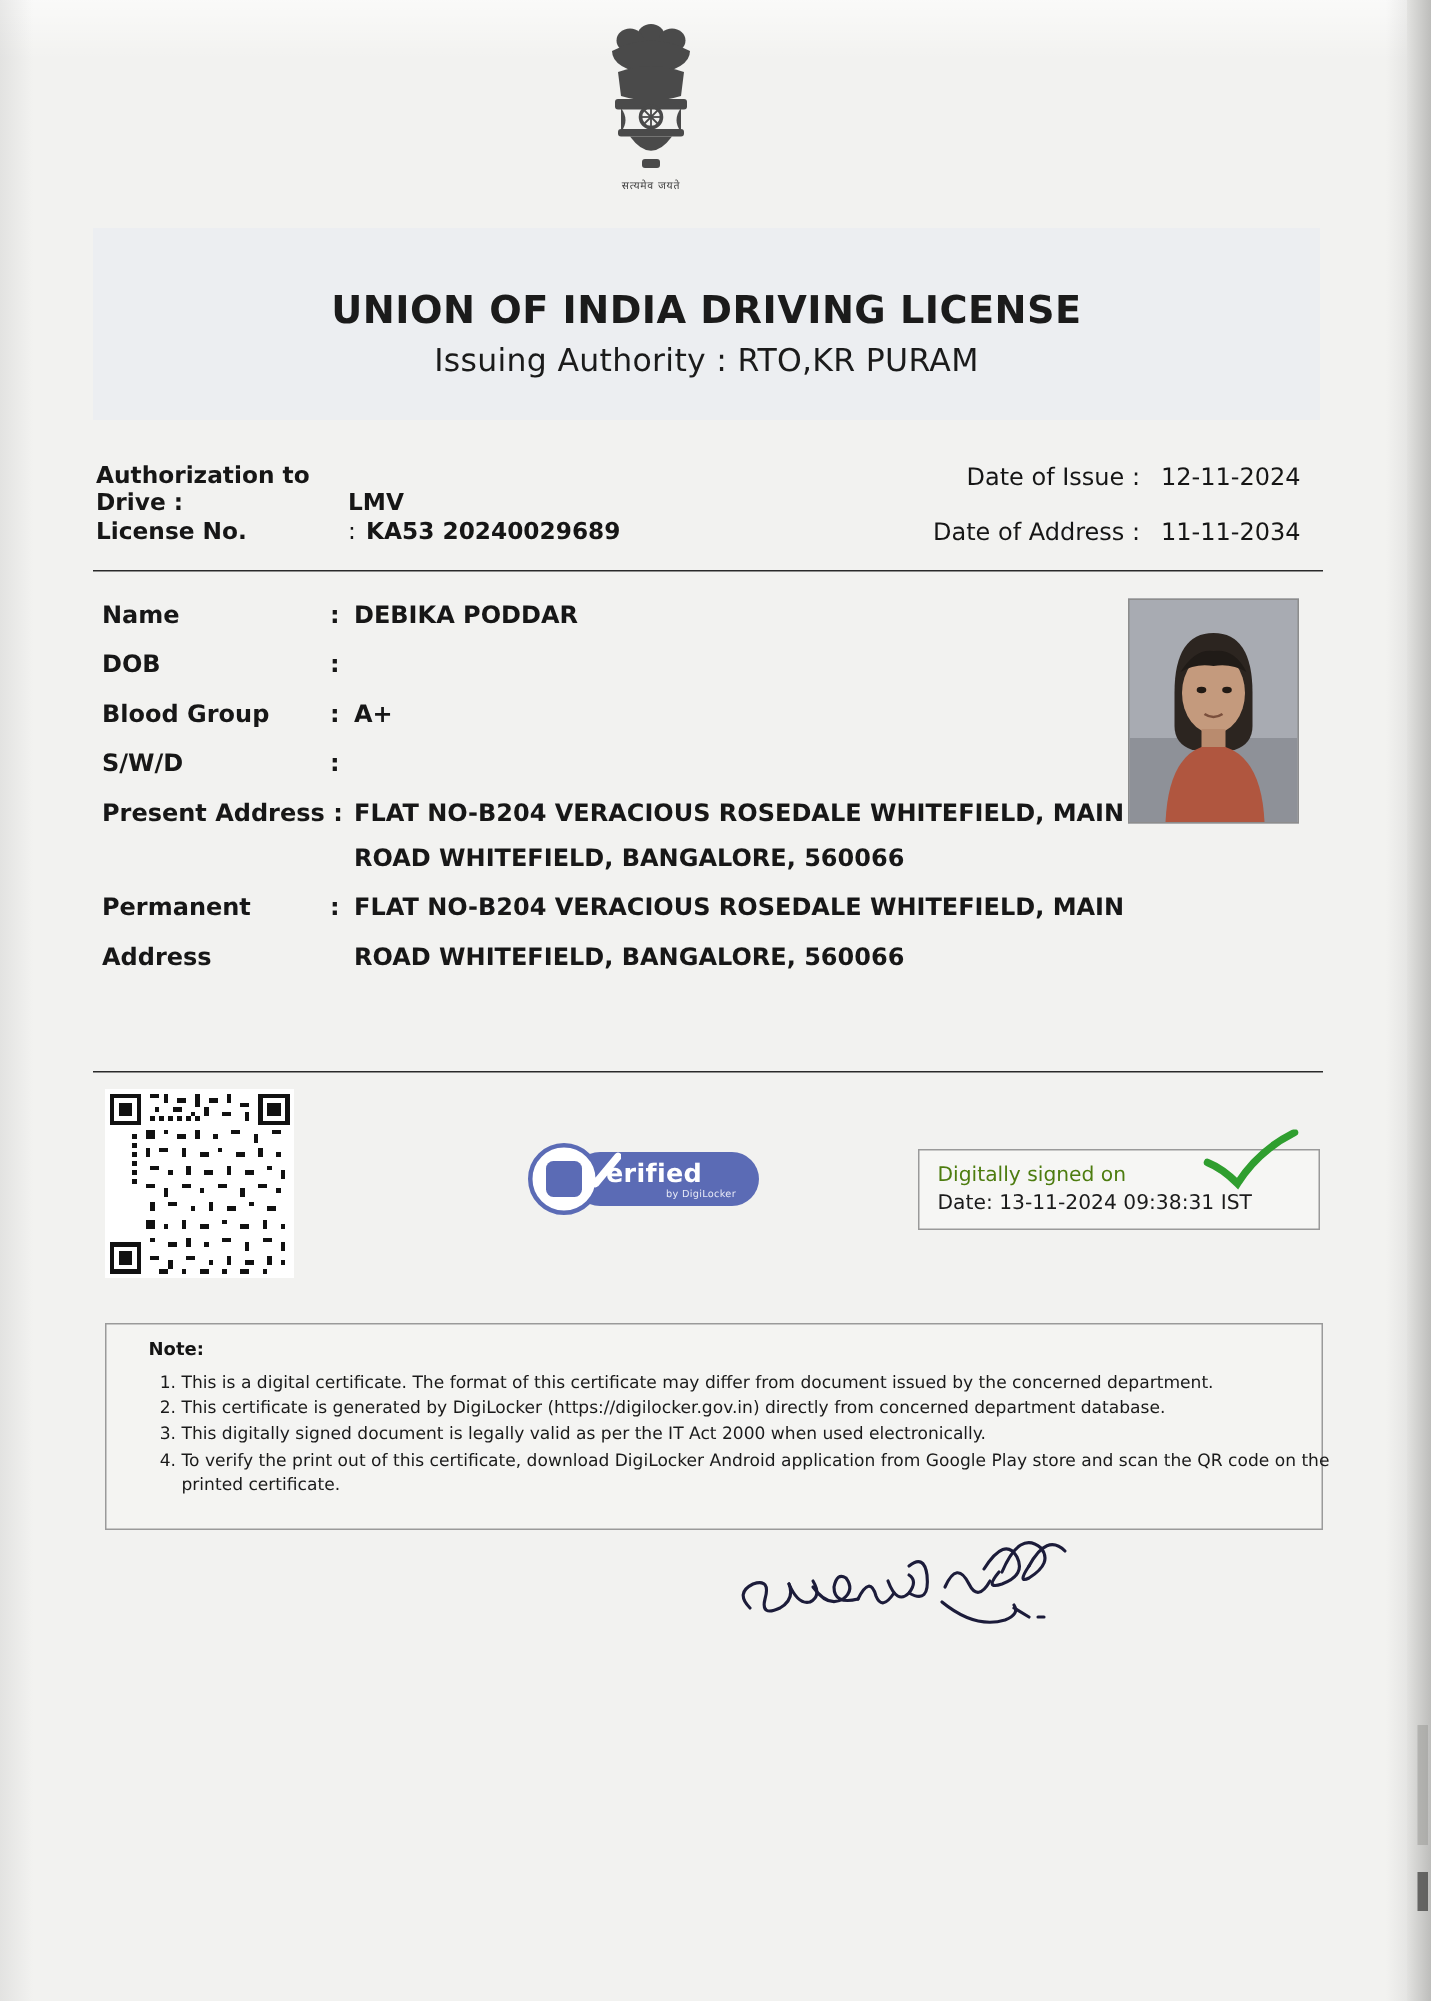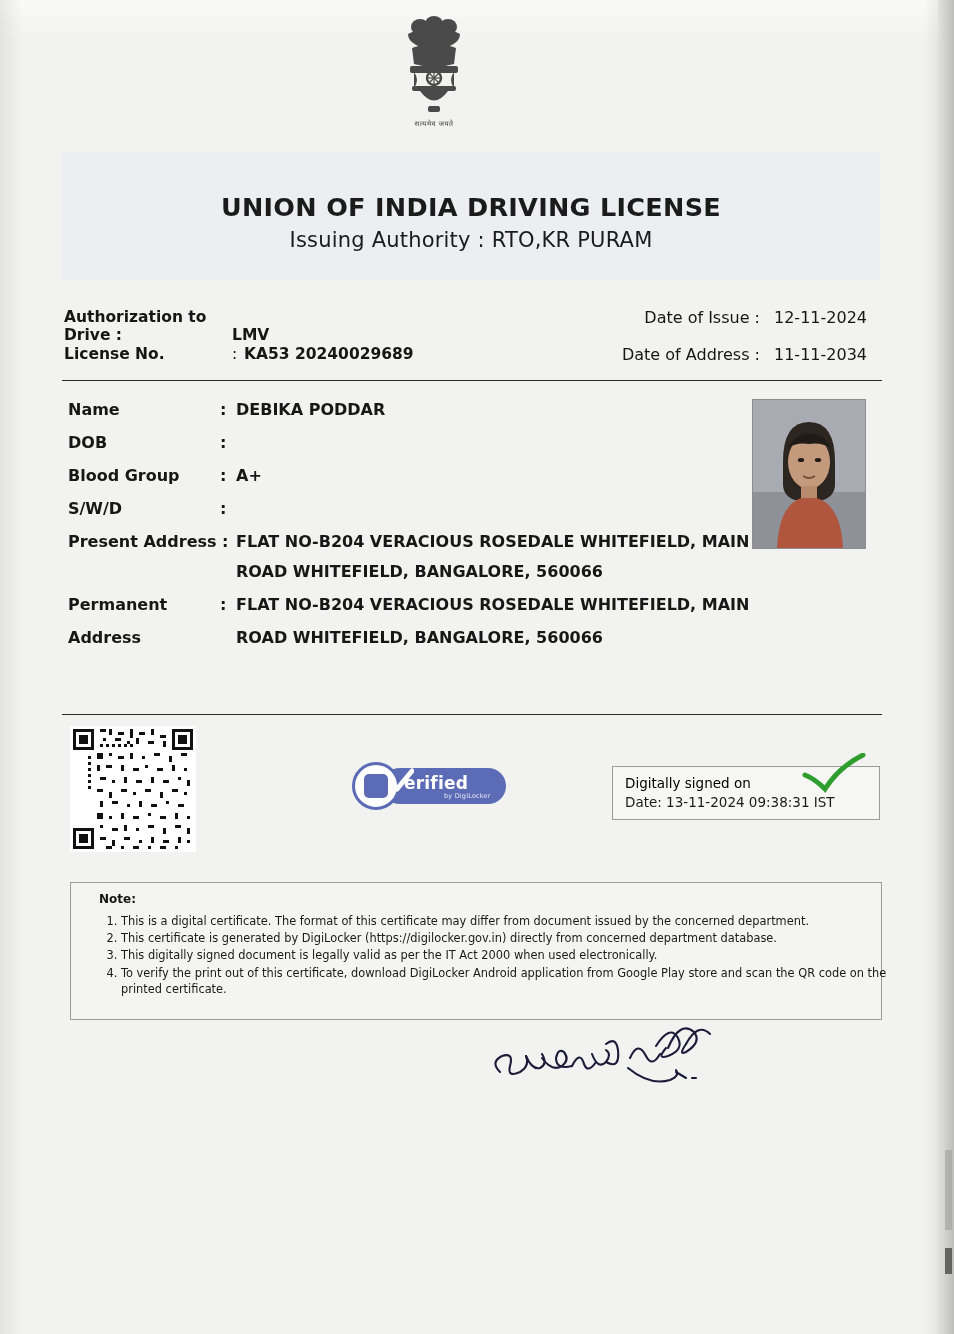--- a/index.html
+++ b/index.html
@@ -273,21 +273,21 @@
     width: 266px;
     height: 52px;
     border: 1px solid #9a9a9a;
     background: #f6f6f4;
   }
   .signed-l1 {
     position: absolute;
     left: 12px;
     top: 8px;
     font-size: 13.5px;
-    color: #000000;
+    color: #4d7c0f;
     text-align: right;
   }
   .signed-l2 {
     position: absolute;
     left: 12px;
     top: 27px;
     font-size: 13.5px;
     color: #1b1b1b;
   }
   .signed-tick {

